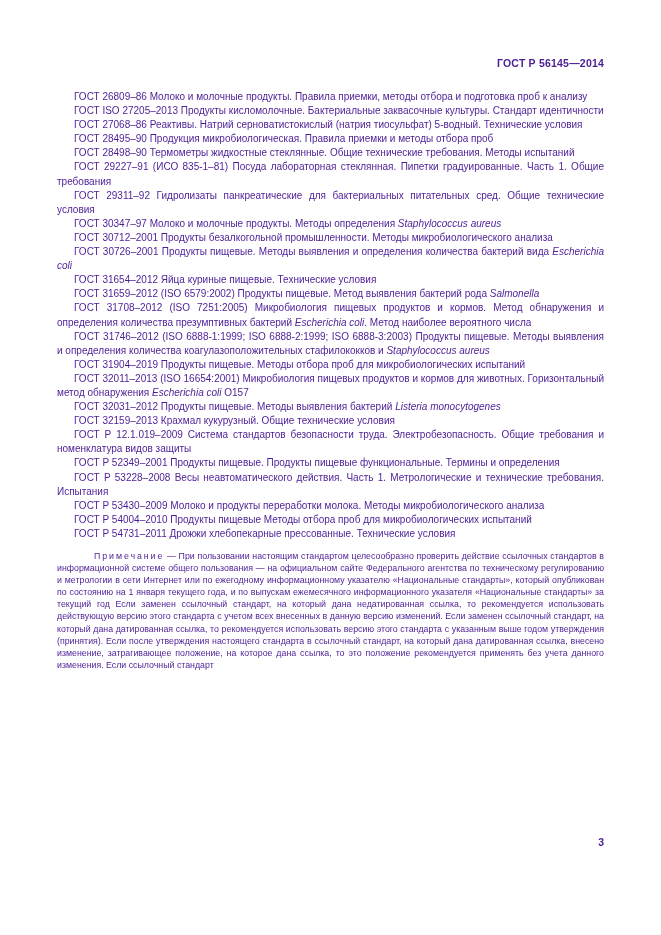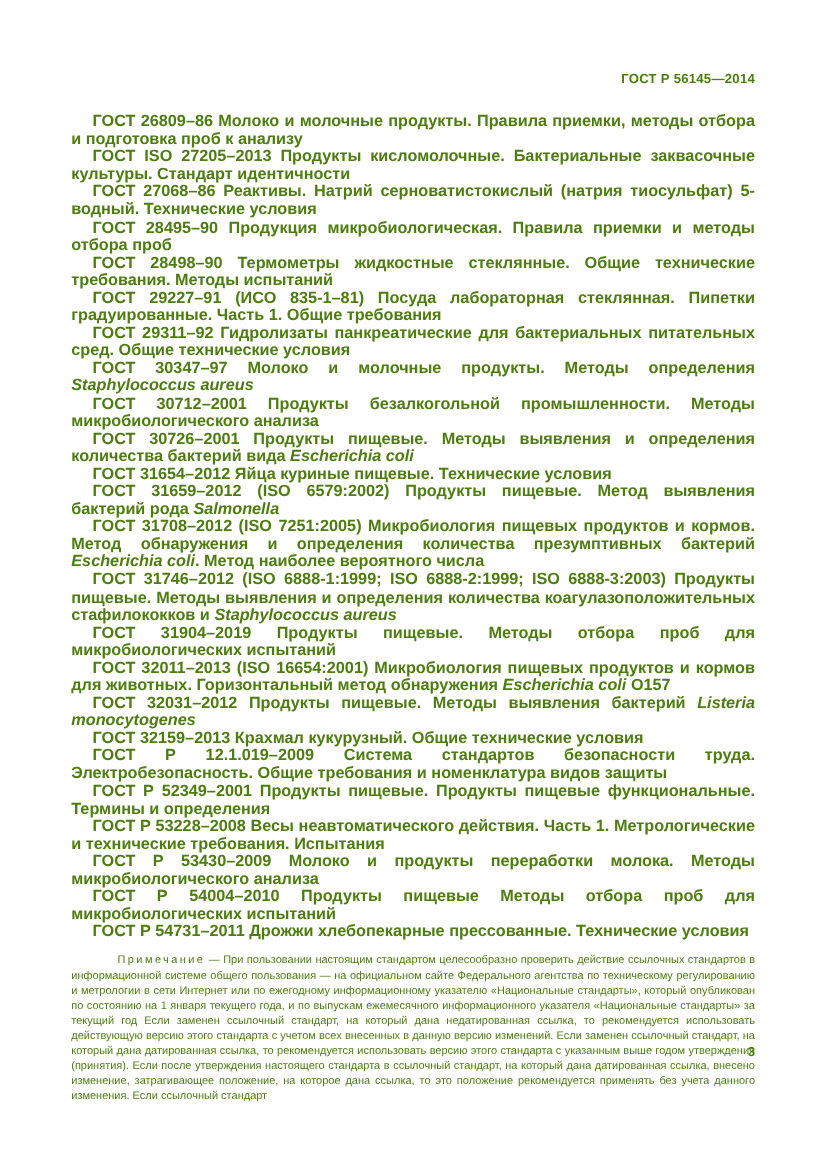--- a/index.html
+++ b/index.html
@@ -6,44 +6,43 @@
     margin: 0;
     padding: 0;
     background: #ffffff;
   }
   .page {
     position: relative;
     width: 661px;
     height: 935px;
     background: #ffffff;
     font-family: "Liberation Sans", sans-serif;
-    color: #4d7c0f;
+    color: #4c1d95;
     overflow: hidden;
   }
   .content {
     position: absolute;
     left: 57px;
     top: 57px;
     width: 547px;
   }
   .doc-header {
     text-align: right;
     font-weight: bold;
     font-size: 10.5px;
     letter-spacing: 0.2px;
     margin-bottom: 21px;
   }
   .refs p.ref {
     margin: 0;
-    font-size: 13px;
+    font-size: 10px;
     line-height: 14.1px;
     text-align: justify;
     text-indent: 17px;
     hyphens: auto;
-    font-weight: bold;
     -webkit-hyphens: auto;
   }
   .it {
     font-style: italic;
   }
   .note {
     margin-top: 9px;
     font-size: 8.8px;
     line-height: 12.1px;
     text-align: justify;

